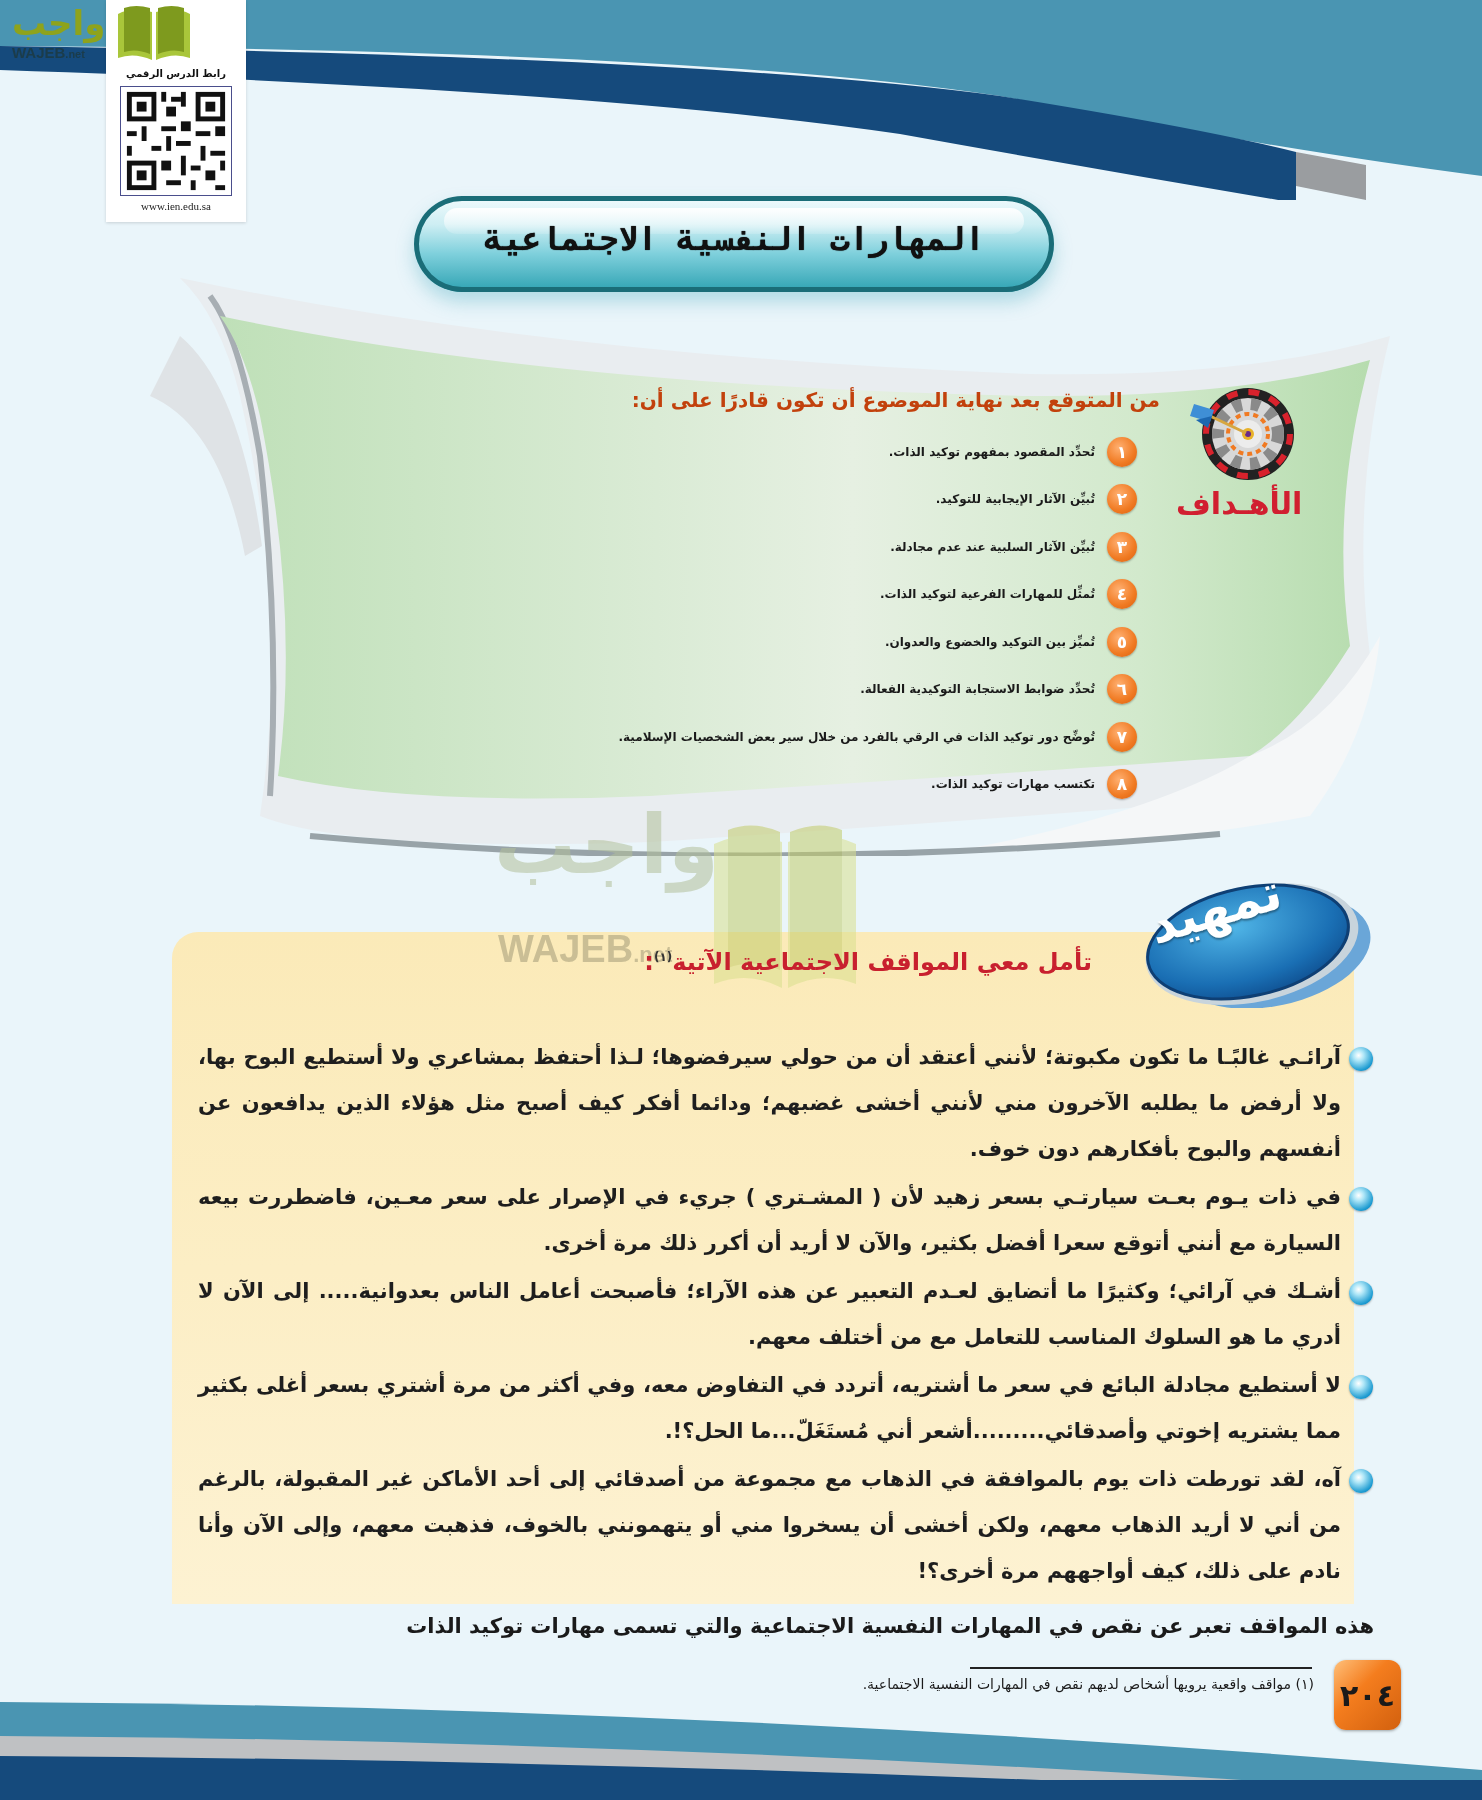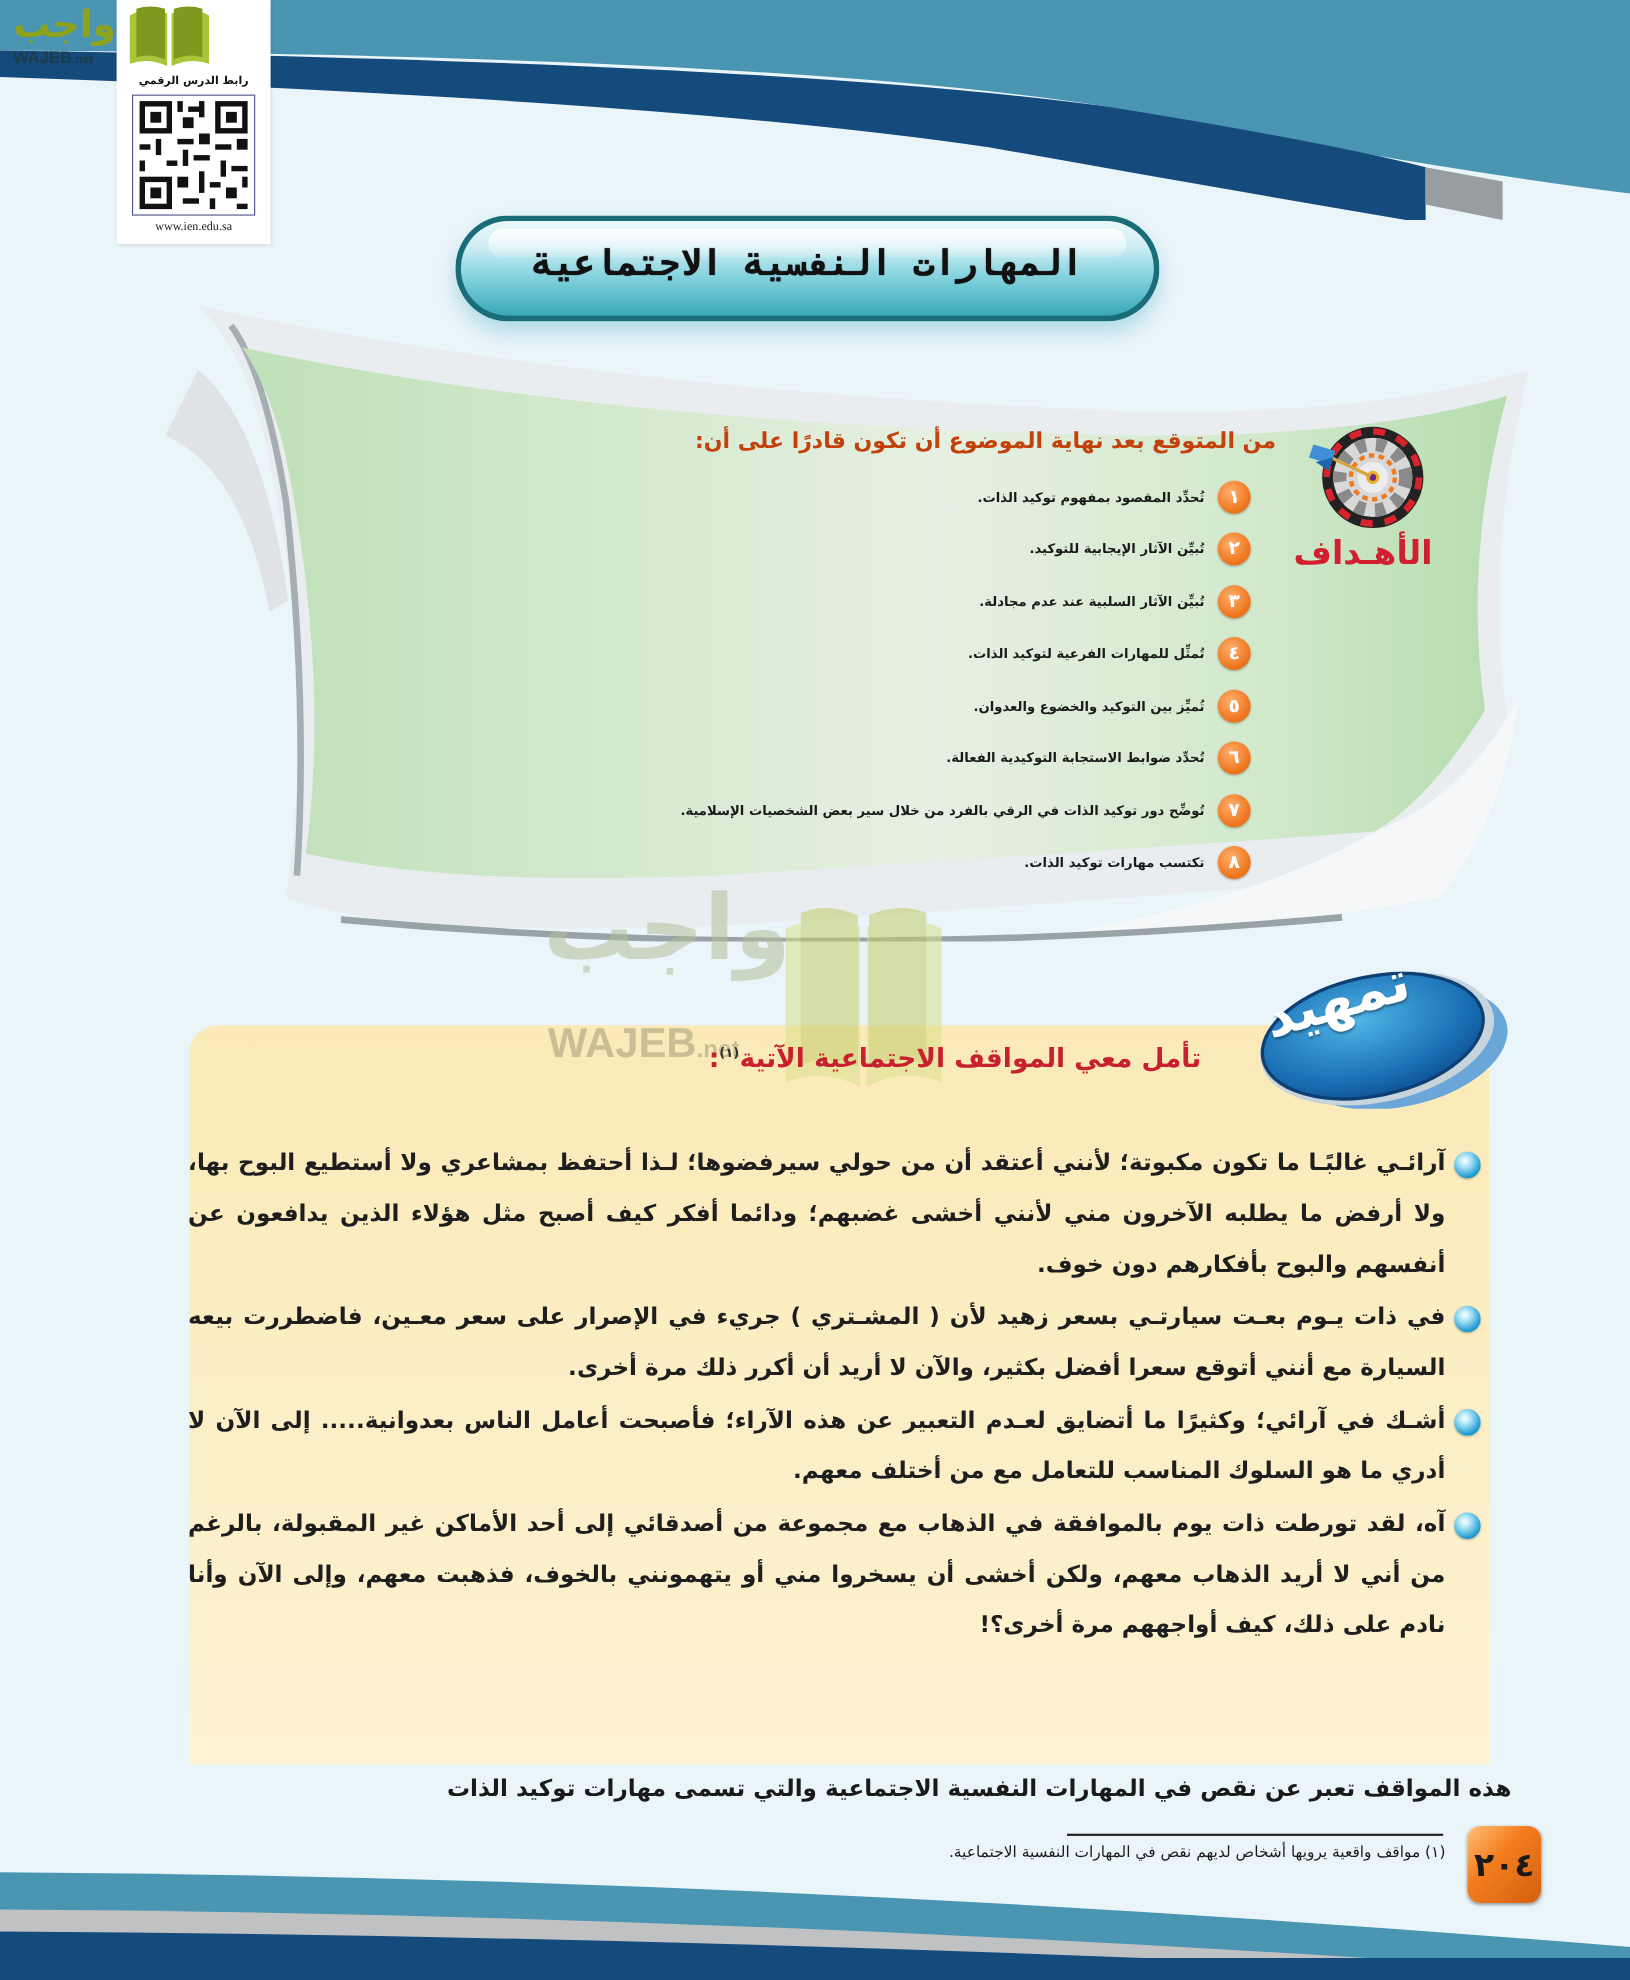--- a/index.html
+++ b/index.html
@@ -31,21 +31,21 @@
   .watermark{position:absolute;left:490px;top:800px;width:300px;height:170px;opacity:.55;pointer-events:none;}
   .wm-word{position:absolute;left:4px;top:4px;font-size:82px;font-weight:bold;color:#b2c09a;direction:rtl;line-height:1;}
   .wm-latin{position:absolute;left:8px;top:128px;font-family:"Liberation Sans",sans-serif;font-size:38px;font-weight:bold;color:#a39b78;}
   .wm-latin small{font-size:22px;}
   .wm-book{position:absolute;left:220px;top:20px;width:150px;height:170px;}
   .intro-box{position:absolute;left:172px;top:932px;width:1182px;height:672px;border-radius:26px 26px 0 0;background:linear-gradient(180deg,#fbeab8 0%,#fdf2d2 100%);}
   .intro-heading{position:absolute;right:390px;top:948px;font-size:24px;font-weight:bold;color:#c8202e;direction:rtl;white-space:nowrap;}
   .intro-heading sup{font-size:12px;color:#333;}
   .tamhid-badge{position:absolute;left:1112px;top:872px;width:260px;height:136px;}
   .tamhid-text{position:absolute;left:1148px;top:880px;font-size:50px;font-weight:bold;color:#fff;direction:rtl;transform:rotate(-16deg);text-shadow:0 2px 2px rgba(0,0,0,.35);}
-  .cases{position:absolute;right:136px;top:1034px;width:1175px;direction:rtl;margin:0;padding:0;list-style:none;}
+  .cases{position:absolute;right:109px;top:1034px;width:1175px;direction:rtl;margin:0;padding:0;list-style:none;}
   .case-item{position:relative;padding-right:32px;font-size:21px;font-weight:bold;color:#1e1e1e;line-height:46px;text-align:justify;margin-bottom:2px;}
   .case-bullet{position:absolute;right:0;top:13px;width:24px;height:24px;border-radius:50%;background:radial-gradient(circle at 40% 35%,#ffffff 0%,#aee6f7 25%,#1d9bd1 70%,#0b6aa0 100%);box-shadow:0 1px 2px rgba(0,0,0,.3);}
   .conclusion{position:absolute;right:108px;top:1614px;font-size:21px;font-weight:bold;color:#1a1a1a;direction:rtl;white-space:nowrap;}
   .footnote-rule{position:absolute;left:970px;top:1667px;width:342px;height:2px;background:#222;}
   .footnote{position:absolute;right:168px;top:1676px;font-size:14px;color:#1a1a1a;direction:rtl;white-space:nowrap;}
   .page-badge{position:absolute;left:1334px;top:1660px;width:67px;height:70px;border-radius:12px;background:linear-gradient(135deg,#ffc07a 0%,#f47d1e 40%,#d2600e 100%);box-shadow:0 1px 3px rgba(0,0,0,.35);display:flex;align-items:center;justify-content:center;}
   .page-num{font-size:30px;font-weight:bold;color:#1a1a1a;direction:rtl;}
 </style>
 </head>
 <body>
@@ -211,20 +211,21 @@
   <ellipse cx="160" cy="80" rx="100" ry="54" transform="rotate(-12 160 80)" fill="#6aa6d8"></ellipse>
   <ellipse cx="140" cy="72" rx="108" ry="58" transform="rotate(-12 140 72)" fill="#c8d4dc"></ellipse>
   <ellipse cx="136" cy="70" rx="102" ry="54" transform="rotate(-12 136 70)" fill="url(#bBlue)" stroke="#0e3f74" stroke-width="3"></ellipse>
 </svg>
 <div class="tamhid-text">تمهيد</div>
 
 <ul class="cases">
   <li class="case-item"><span class="case-bullet"></span><span>آرائـي غالبًـا ما تكون مكبوتة؛ لأنني أعتقد أن من حولي سيرفضوها؛ لـذا أحتفظ بمشاعري ولا أستطيع البوح بها، ولا أرفض ما يطلبه الآخرون مني لأنني أخشى غضبهم؛ ودائما أفكر كيف أصبح مثل هؤلاء الذين يدافعون عن أنفسهم والبوح بأفكارهم دون خوف.</span></li>
   <li class="case-item"><span class="case-bullet"></span><span>في ذات يـوم بعـت سيارتـي بسعر زهيد لأن ( المشـتري ) جريء في الإصرار على سعر معـين، فاضطررت بيعه السيارة مع أنني أتوقع سعرا أفضل بكثير، والآن لا أريد أن أكرر ذلك مرة أخرى.</span></li>
   <li class="case-item"><span class="case-bullet"></span><span>أشـك في آرائي؛ وكثيرًا ما أتضايق لعـدم التعبير عن هذه الآراء؛ فأصبحت أعامل الناس بعدوانية..... إلى الآن لا أدري ما هو السلوك المناسب للتعامل مع من أختلف معهم.</span></li>
+  <li class="case-item"><span class="case-bullet"></span><span>لا أستطيع مجادلة البائع في سعر ما أشتريه، أتردد في التفاوض معه، وفي أكثر من مرة أشتري بسعر أغلى بكثير مما يشتريه إخوتي وأصدقائي.........أشعر أني مُستَغَلّ...ما الحل؟!.</span></li>
   <li class="case-item"><span class="case-bullet"></span><span>آه، لقد تورطت ذات يوم بالموافقة في الذهاب مع مجموعة من أصدقائي إلى أحد الأماكن غير المقبولة، بالرغم من أني لا أريد الذهاب معهم، ولكن أخشى أن يسخروا مني أو يتهمونني بالخوف، فذهبت معهم، وإلى الآن وأنا نادم على ذلك، كيف أواجههم مرة أخرى؟!</span></li>
 </ul>
 
 <div class="conclusion">هذه المواقف تعبر عن نقص في المهارات النفسية الاجتماعية والتي تسمى مهارات توكيد الذات</div>
 
 <div class="footnote-rule"></div>
 <div class="footnote">(١) مواقف واقعية يرويها أشخاص لديهم نقص في المهارات النفسية الاجتماعية.</div>
 
 <div class="page-badge">
   <span class="page-num">٢٠٤</span>

